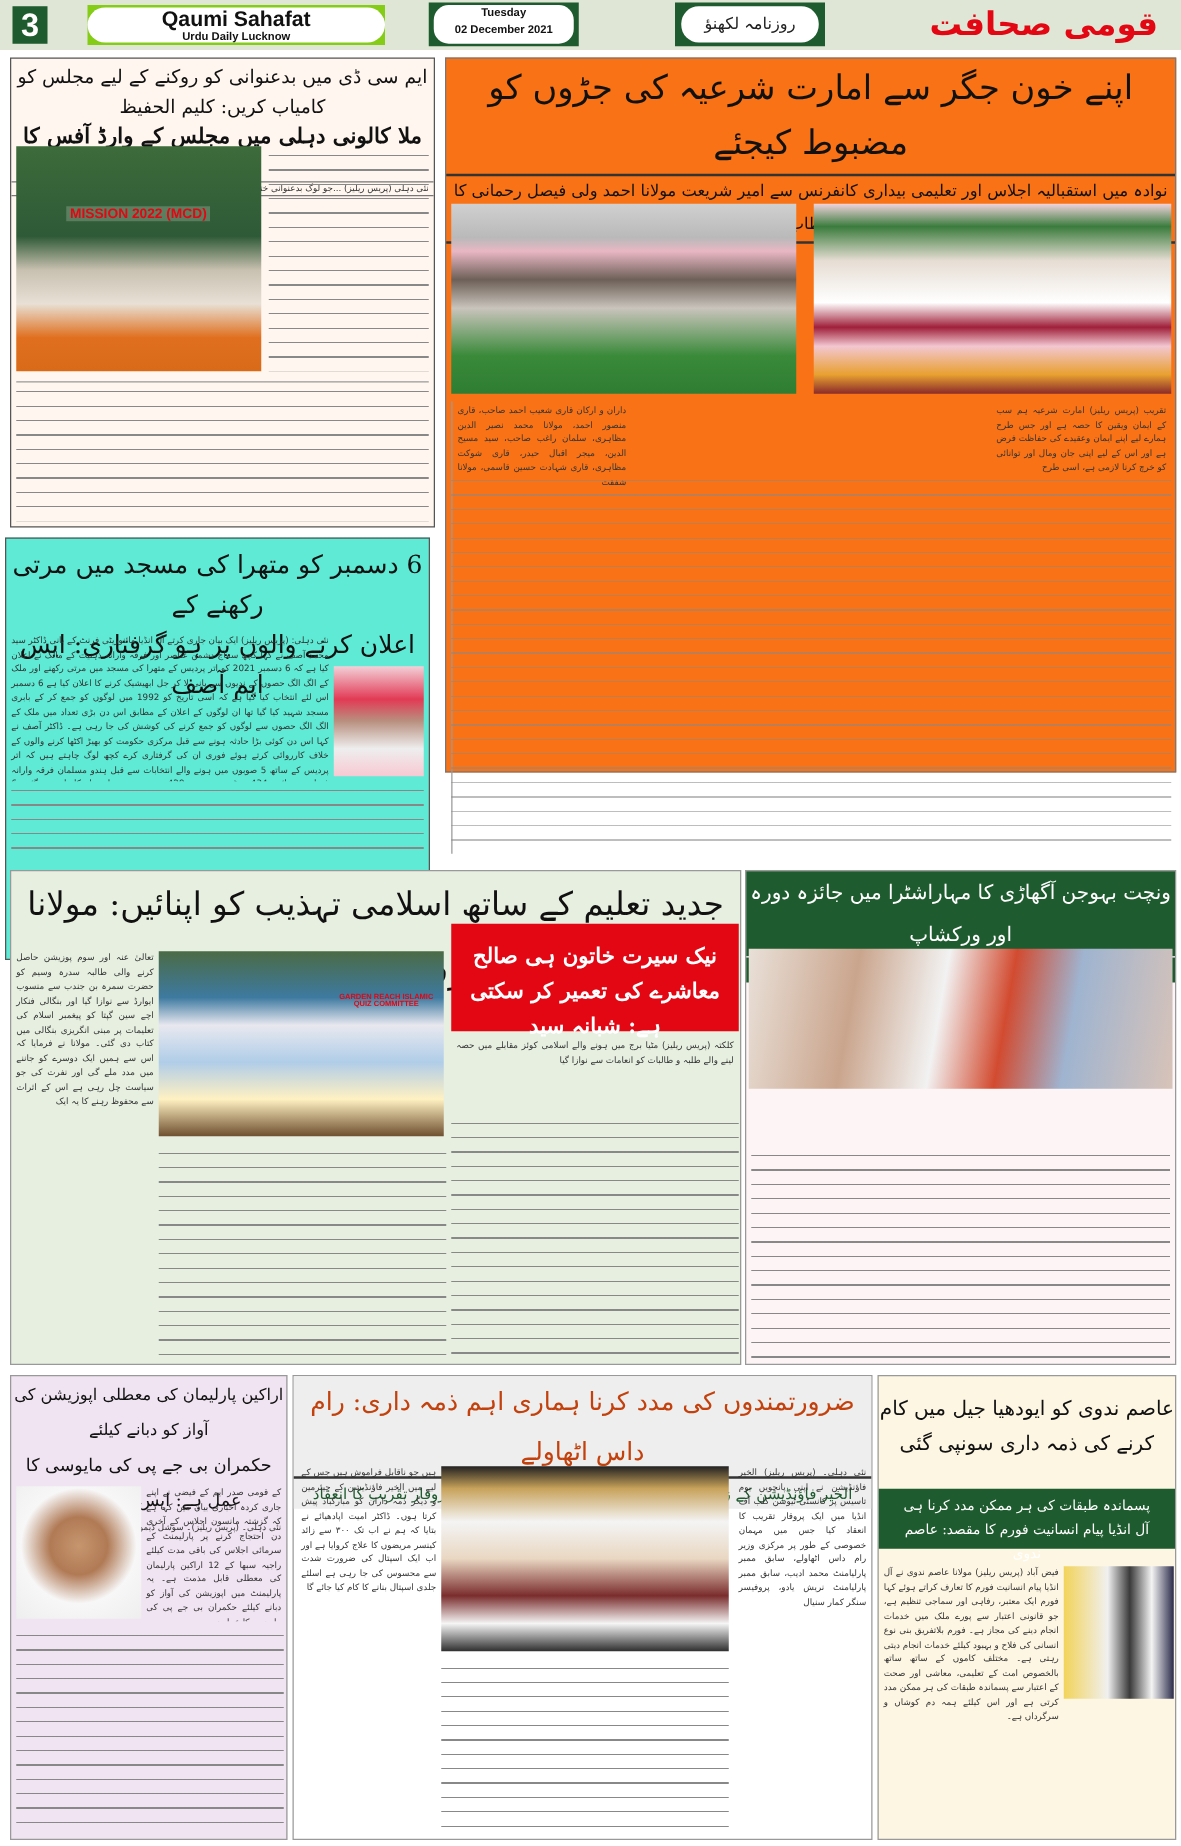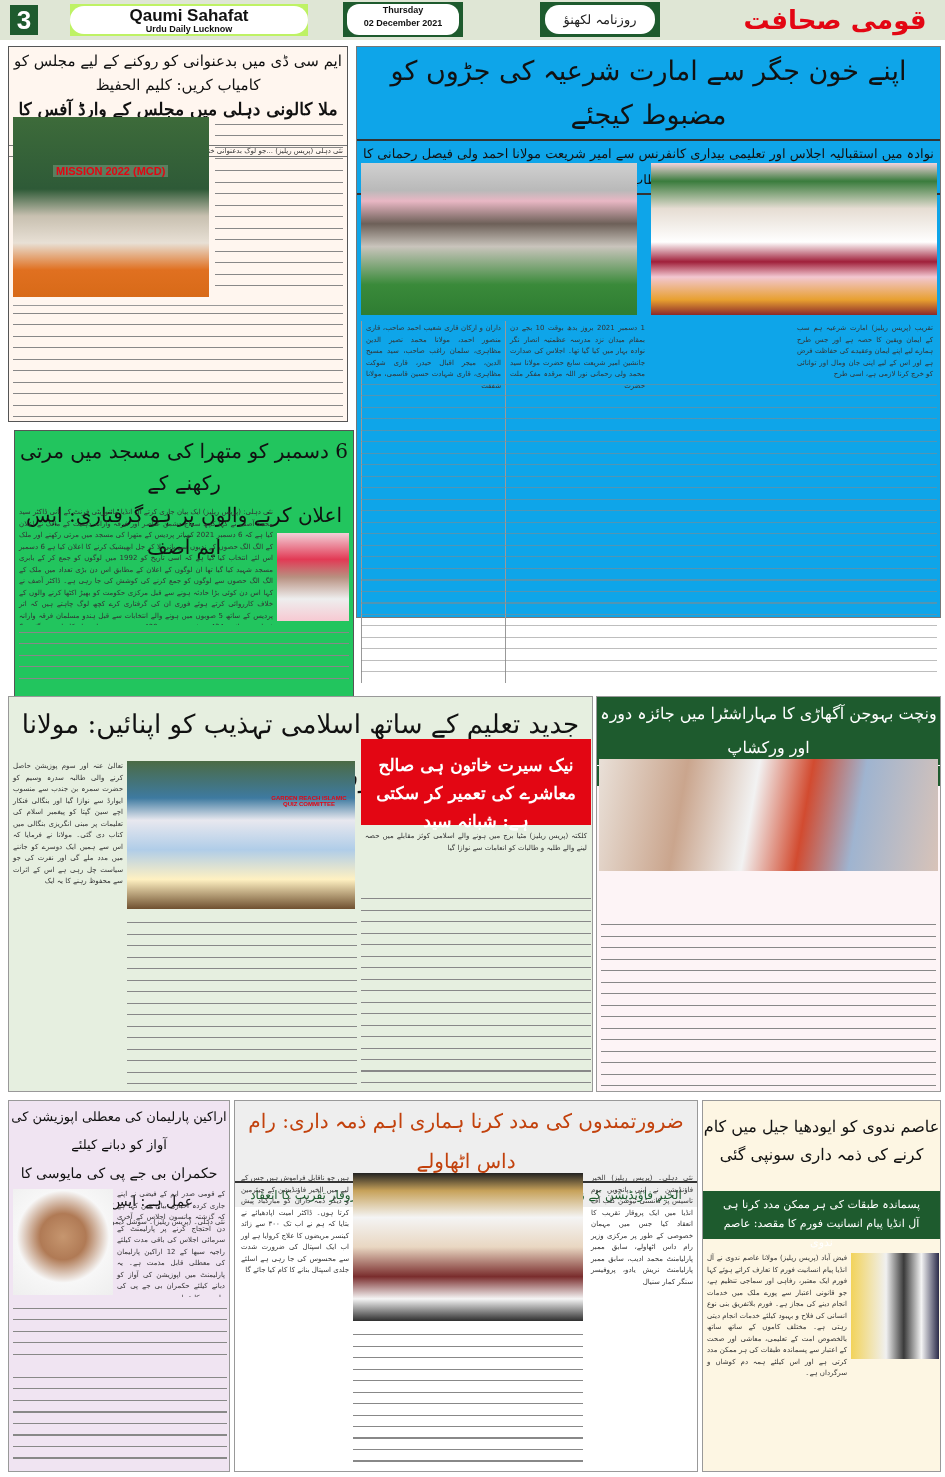--- a/index.html
+++ b/index.html
@@ -1,21 +1,21 @@
 <!DOCTYPE html>
 <html><head>
 <meta charset="utf-8">
 <style>
 *{box-sizing:border-box;margin:0;padding:0}
 html,body{width:945px;height:1477px;overflow:hidden;background:#fff}
 body{font-family:"DejaVu Sans",sans-serif;position:relative}
 .abs{position:absolute}
 .masthead{left:0;top:0;width:945px;height:40px;background:#dfe6d5}
 .pgnum{left:10px;top:5px;width:28px;height:30px;background:#1e5b2e;color:#fff;font:bold 26px "Liberation Sans",sans-serif;text-align:center;line-height:30px}
-.brand{left:70px;top:4px;width:238px;height:32px;background:#bef264;padding:2px 0}
+.brand{left:70px;top:4px;width:238px;height:32px;background:#84cc16;padding:2px 0}
 .brand-in{background:#fff;border-radius:14px;height:28px;text-align:center}
 .brand-t{font:bold 17px "Liberation Sans",sans-serif;line-height:17px;color:#111;display:block;padding-top:1px}
 .brand-s{font:bold 9px "Liberation Sans",sans-serif;color:#111;display:block}
 .datebox{left:343px;top:2px;width:120px;height:35px;background:#1e5b2e;padding:2px 4px}
 .date-in{background:#fff;border-radius:12px;height:31px;text-align:center}
 .date-in span{display:block;font:bold 9px "Liberation Sans",sans-serif;color:#111;line-height:13px}
 .urdubox{left:540px;top:2px;width:120px;height:35px;background:#1e5b2e;padding:3px 5px}
 .urdu-in{background:#fff;border-radius:14px;height:29px;text-align:center;font:13px "DejaVu Serif",serif;line-height:29px;color:#222}
 .urdutitle{left:730px;top:4px;width:210px;height:32px;text-align:center;color:#e30613;font:bold 26px "DejaVu Sans",sans-serif;direction:rtl;line-height:32px}
 .box{border:1px solid #555;overflow:hidden}
@@ -32,55 +32,54 @@
 <div class="abs masthead"></div>
 <div class="abs pgnum">3</div>
 <div class="abs brand">
   <div class="brand-in">
     <span class="brand-t">Qaumi Sahafat</span>
     <span class="brand-s">Urdu Daily Lucknow</span>
   </div>
 </div>
 <div class="abs datebox">
   <div class="date-in">
-    <span>Thursday</span>
+    <span>Tuesday</span>
     <span>02 December 2021</span>
   </div>
 </div>
 <div class="abs urdubox">
   <div class="urdu-in">روزنامہ لکھنؤ</div>
 </div>
 <div class="abs urdutitle">قومی صحافت</div>
 
 <div class="abs box" style="left:8px;top:46px;width:340px;height:376px;background:#fff6ef">
   <div class="urdu" style="font-size:15px;line-height:24px;padding-top:2px">ایم سی ڈی میں بدعنوانی کو روکنے کے لیے مجلس کو کامیاب کریں: کلیم الحفیظ</div>
   <div class="urdu" style="font-size:17px;font-weight:bold;line-height:24px">ملا کالونی دہلی میں مجلس کے وارڈ آفس کا افتتاح</div>
   <div class="body-text" style="height:12px;padding:0 4px;border-top:1px solid #777;border-bottom:1px solid #777;white-space:nowrap">نئی دہلی (پریس ریلیز) ...جو لوگ بدعنوانی ختم کرنے کے نام پر حکومت میں آئے تھے وہ خود بھی اس میں</div>
   <div class="photo abs" style="left:4px;top:70px;width:196px;height:180px;background:linear-gradient(180deg,#3d6b3a 0%,#2e5a37 40%,#c8c0b0 55%,#e8e0d5 70%,#e07020 85%,#d86a18 100%)">
     <div style="position:absolute;left:40px;top:48px;color:#e30613;font:bold 11px 'Liberation Sans',sans-serif;background:#fff3;padding:0 3px">MISSION 2022 (MCD)</div>
   </div>
   <div class="abs fill-lines" style="left:206px;top:70px;width:128px;height:180px"></div>
   <div class="abs fill-lines" style="left:4px;top:258px;width:330px;height:112px;border-top:1px solid #999"></div>
 </div>
 
-<div class="abs box" style="left:14px;top:430px;width:340px;height:338px;background:#22c55e">
+<div class="abs box" style="left:4px;top:430px;width:340px;height:338px;background:#5eead4">
   <div class="urdu" style="font-size:20px;line-height:32px;padding-top:4px">6 دسمبر کو متھرا کی مسجد میں مرتی رکھنے کے</div>
   <div class="urdu" style="font-size:20px;line-height:32px">اعلان کرنے والوں پر ہو گرفتاری: ایس ایم آصف</div>
   <div class="photo abs" style="left:262px;top:102px;width:72px;height:88px;background:linear-gradient(180deg,#f3d0d8 0%,#e23a55 30%,#b89080 50%,#eee 75%,#f7c9d2 100%)"></div>
   <div class="body-text abs" style="left:0;top:74px;width:262px;height:120px">نئی دہلی: (پریس ریلیز) ایک بیان جاری کرتے آل انڈیا مائنوریٹی فرنٹ کے بانی ڈاکٹر سید محمد آصف نے کہا کچھ سماج دشمن عناصر اور فرقہ وارانہ ذہنیت کے مالک نے اعلان کیا ہے کہ 6 دسمبر 2021 کو اتر پردیس کے متھرا کی مسجد میں مرتی رکھنے اور ملک کے الگ الگ حصوں کے ندیوں سے پانی لا کر جل ابھیشیک کرنے کا اعلان کیا ہے 6 دسمبر اس لئے انتخاب کیا گیا ہے کہ اسی تاریخ کو 1992 میں لوگوں کو جمع کر کے بابری مسجد شہید کیا گیا تھا ان لوگوں کے اعلان کے مطابق اس دن بڑی تعداد میں ملک کے الگ الگ حصوں سے لوگوں کو جمع کرنے کی کوشش کی جا رہی ہے۔ ڈاکٹر آصف نے کہا اس دن کوئی بڑا حادثہ ہونے سے قبل مرکزی حکومت کو بھیڑ اکٹھا کرنے والوں کے خلاف کارروائی کرتے ہوئے فوری ان کی گرفتاری کرے کچھ لوگ چاہتے ہیں کہ اتر پردیس کے ساتھ 5 صوبوں میں ہونے والے انتخابات سے قبل ہندو مسلمان فرقہ وارانہ فساد ہو جائے۔ 434 سیٹوں میں سے 429 پر بی جے پی امیدوار کامیاب ہو گئے۔ 6 دسمبر کو کسی بھی سماج دشمن عناصر کے سازشوں کو ناکام کرنے کے لیے ہندو مسلمان یکجہتی کا ثبوت دیتے ہوئے سازشوں کو ناکام کریں۔</div>
   <div class="abs fill-lines" style="left:4px;top:194px;width:330px;height:62px"></div>
 </div>
 
-<div class="abs" style="left:356px;top:46px;width:585px;height:572px;background:#0ea5e9;border:1px solid #777">
+<div class="abs" style="left:356px;top:46px;width:585px;height:572px;background:#f97316;border:1px solid #777">
   <div class="urdu" style="font-size:27px;line-height:44px;padding-top:2px">اپنے خون جگر سے امارت شرعیہ کی جڑوں کو مضبوط کیجئے</div>
   <div class="urdu" style="font-size:13px;line-height:26px;border-top:2px solid #333;border-bottom:2px solid #333;margin-top:2px">نوادہ میں استقبالیہ اجلاس اور تعلیمی بیداری کانفرنس سے امیر شریعت مولانا احمد ولی فیصل رحمانی کا خطاب</div>
   <div class="photo abs" style="left:4px;top:116px;width:276px;height:152px;background:linear-gradient(180deg,#d0d0d0 0%,#b9b9b9 18%,#e9b7c4 25%,#6d6058 40%,#c9c4bc 55%,#3a8a3a 80%,#2e7d32 100%)"></div>
   <div class="photo abs" style="left:294px;top:116px;width:286px;height:152px;background:linear-gradient(180deg,#f1d3dc 0%,#3a7c3d 12%,#e6ddd3 30%,#ffffff 52%,#a0203a 65%,#f2c7d1 75%,#e8a030 90%,#8a2a2a 100%)"></div>
   <div class="body-text abs" style="left:436px;top:274px;width:144px;height:362px">تقریب (پریس ریلیز) امارت شرعیہ ہم سب کے ایمان ویقین کا حصہ ہے اور جس طرح ہمارے لیے اپنے ایمان وعقیدے کی حفاظت فرض ہے اور اس کے لیے اپنی جان ومال اور توانائی کو خرچ کرنا لازمی ہے، اسی طرح</div>
-  <div class="body-text abs col-sep" style="left:148px;top:274px;width:144px;height:362px">1 دسمبر 2021 بروز بدھ بوقت 10 بجے دن بمقام میدان نزد مدرسہ عظمتیہ انصار نگر نوادہ بہار میں کیا گیا تھا۔ اجلاس کی صدارت جانشین امیر شریعت سابع حضرت مولانا سید محمد ولی رحمانی نور اللہ مرقدہ مفکر ملت حضرت</div>
   <div class="body-text abs col-sep" style="left:4px;top:274px;width:144px;height:362px">داران و ارکان قاری شعیب احمد صاحب، قاری منصور احمد، مولانا محمد نصیر الدین مظاہری، سلمان راغب صاحب، سید مسیح الدین، میجر اقبال حیدر، قاری شوکت مظاہری، قاری شہادت حسین قاسمی، مولانا شفقت</div>
   <div class="abs fill-lines" style="left:4px;top:330px;width:576px;height:306px;opacity:.55"></div>
 </div>
 
 <div class="abs" style="left:8px;top:696px;width:585px;height:396px;background:#e6efe0;border:1px solid #999">
   <div class="urdu" style="font-size:26px;line-height:54px">جدید تعلیم کے ساتھ اسلامی تہذیب کو اپنائیں: مولانا مشرف علی قاسمی</div>
   <div class="body-text abs" style="left:0;top:62px;width:118px;height:326px">تعالیٰ عنہ اور سوم پوزیشن حاصل کرنے والی طالبہ سدرہ وسیم کو حضرت سمرہ بن جندب سے منسوب ایوارڈ سے نوازا گیا اور بنگالی فنکار اچے سین گپتا کو پیغمبر اسلام کی تعلیمات پر مبنی انگریزی بنگالی میں کتاب دی گئی۔ مولانا نے فرمایا کہ اس سے ہمیں ایک دوسرے کو جاننے میں مدد ملے گی اور نفرت کی جو سیاست چل رہی ہے اس کے اثرات سے محفوظ رہنے کا یہ ایک</div>
   <div class="photo abs" style="left:118px;top:64px;width:228px;height:148px;background:linear-gradient(180deg,#4b6b45 0%,#3e7aa0 25%,#e8e8ef 40%,#b0cde8 60%,#fff1c2 80%,#6f5030 100%)">
     <div style="position:absolute;right:6px;top:34px;color:#e30613;font:bold 6px 'Liberation Sans',sans-serif;width:80px;text-align:center">GARDEN REACH ISLAMIC QUIZ COMMITTEE</div>
   </div>

